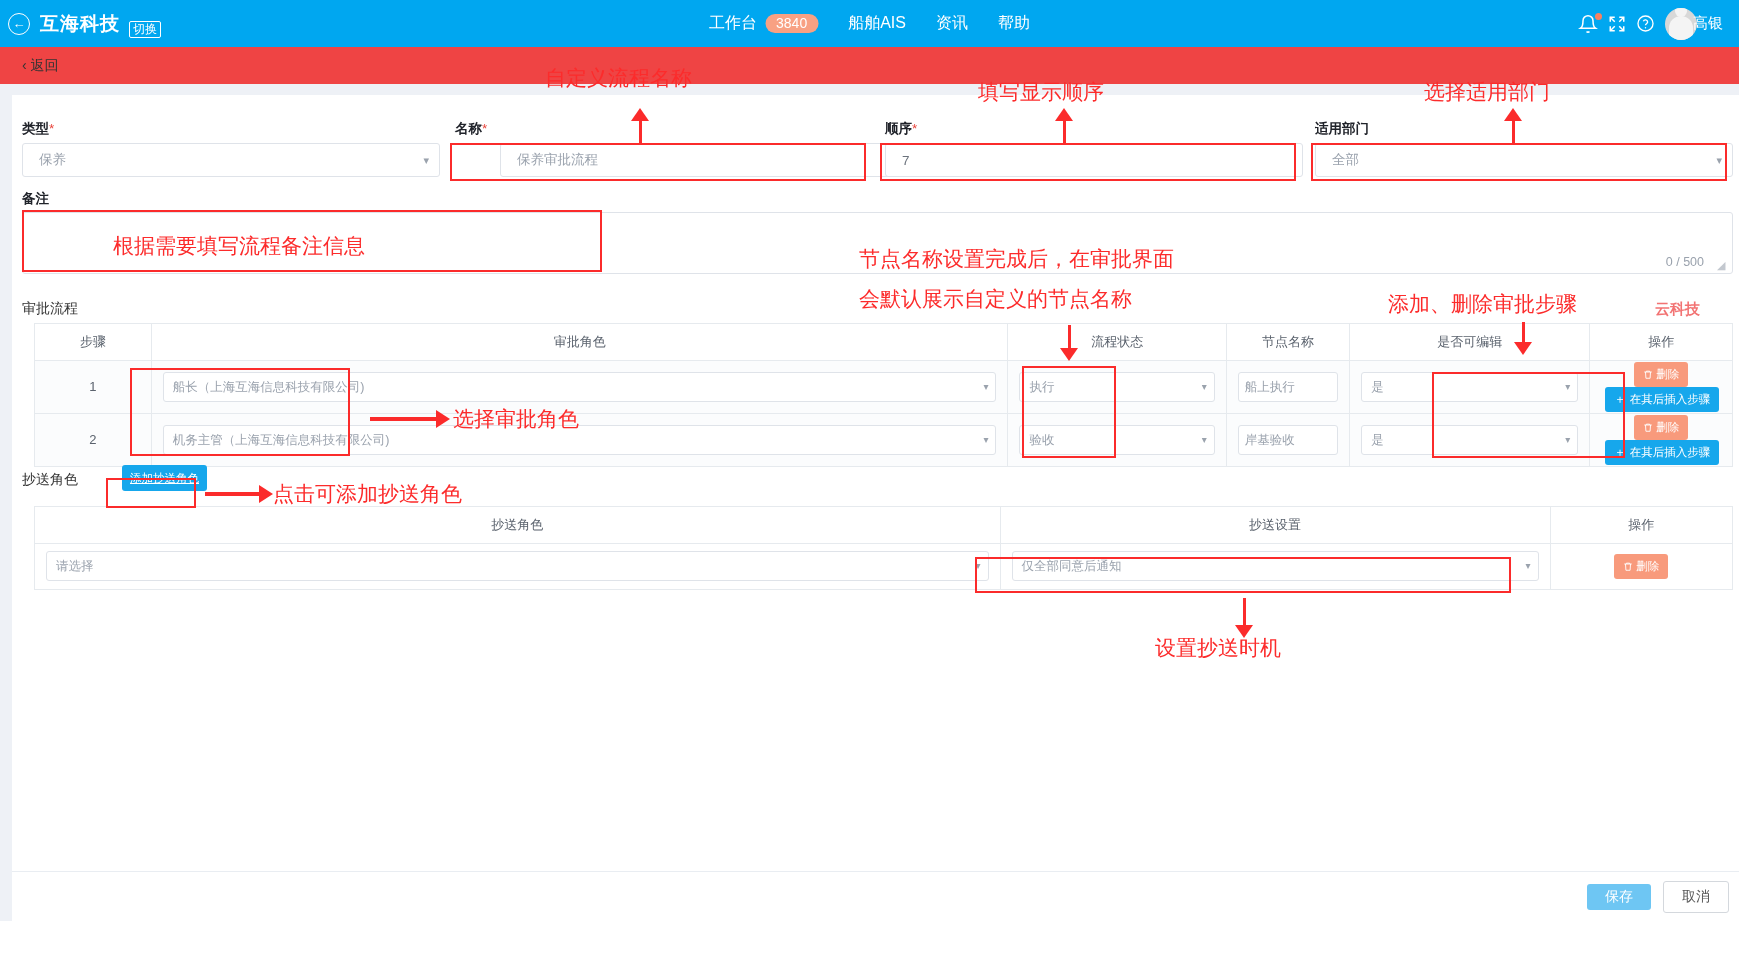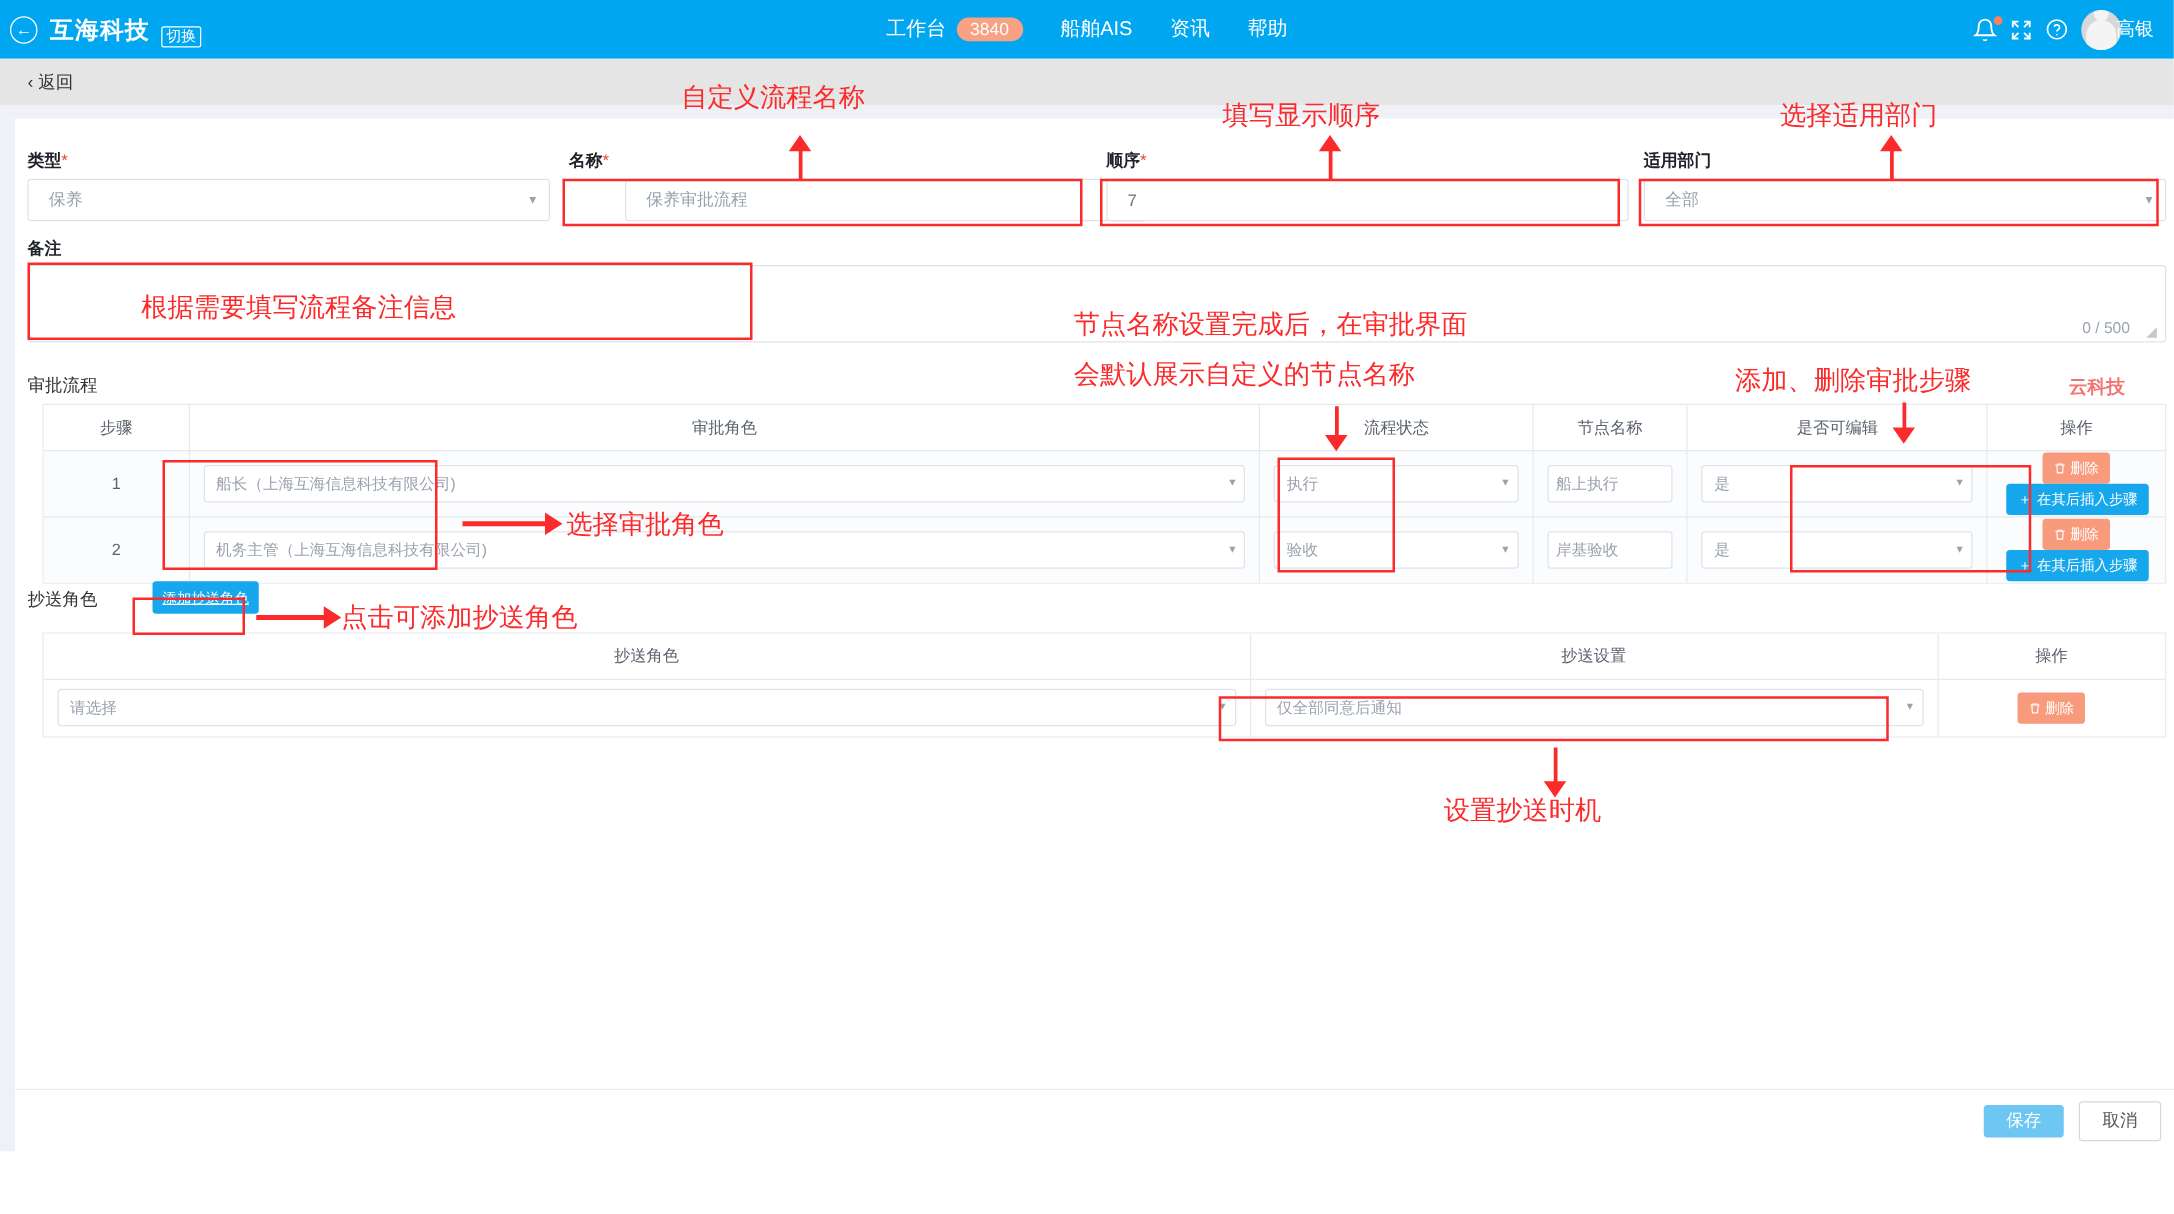--- a/index.html
+++ b/index.html
@@ -86,21 +86,21 @@
     top: -11px;
     width: 12px; height: 12px; border-radius: 50%;
     background: #f4f4f4;
   }
   .username { color: #fff; font-size: 15px; margin-left: -14px; }
 
   
   .returnbar {
     position: absolute; left: 0; top: 47px;
     width: 1739px; height: 38px;
-    background: #e5e5e5;
+    background: #ef4444;
     display: flex; align-items: center;
     padding-left: 22px;
     border-bottom: 1px solid #eef1f5;
   }
   .returnbar .rt {
     color: #333; font-size: 14px;
   }
 
   
   .spacer {

